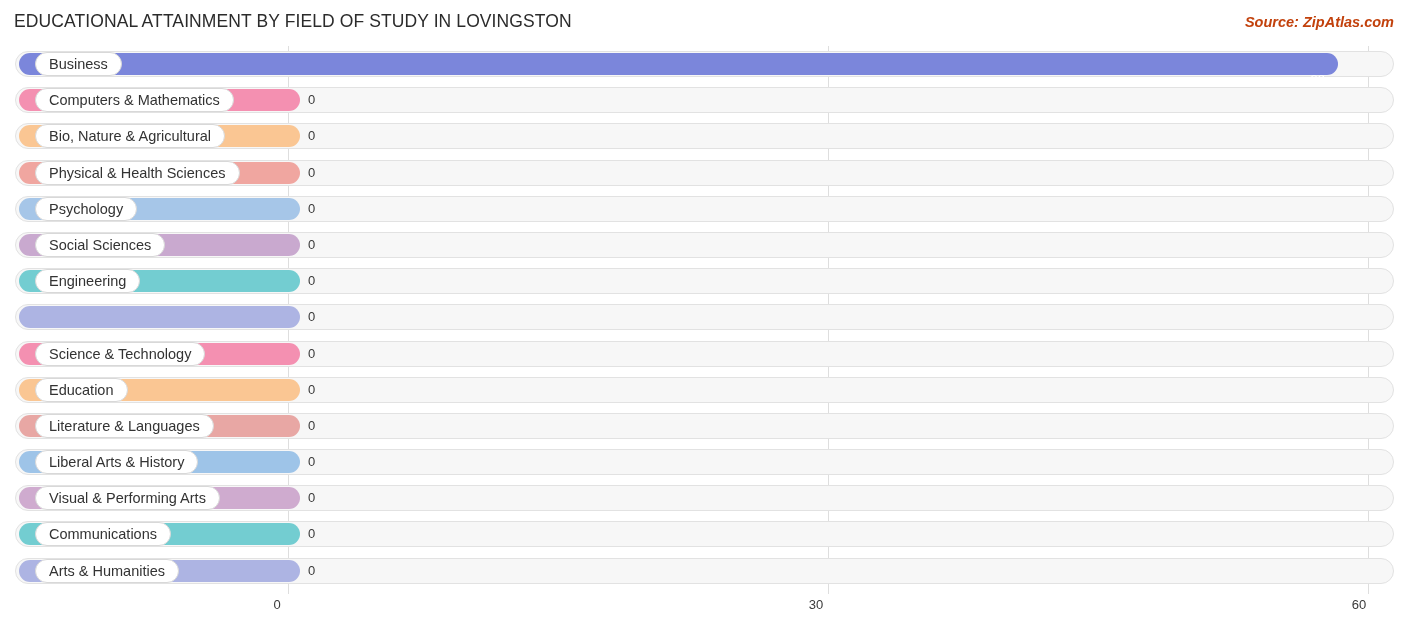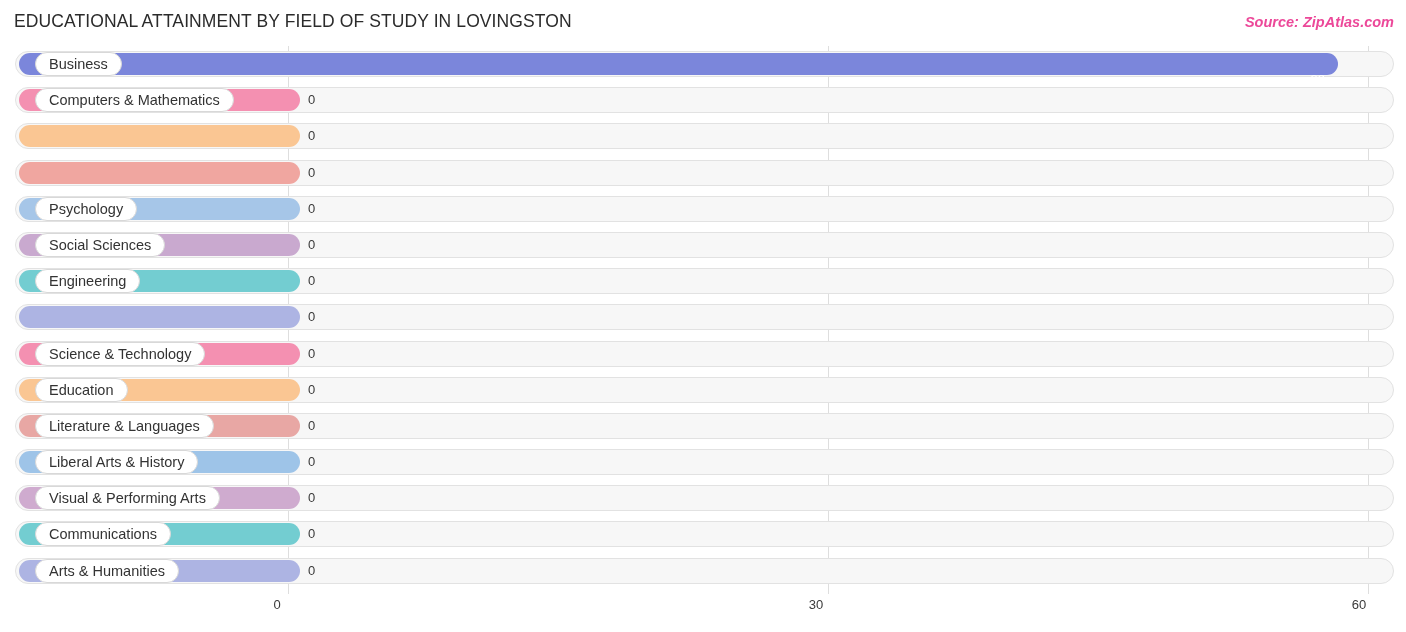--- a/index.html
+++ b/index.html
@@ -31,21 +31,21 @@
     color: #2b2b2b;
     font-weight: 400;
     white-space: nowrap;
   }
   .source {
     position: absolute;
     right: 12px; top: 14px;
     font-size: 14.5px;
     font-style: italic;
     font-weight: bold;
-    color: #ec4899;
+    color: #c2410c;
     white-space: nowrap;
   }
 
   
   .plot {
     position: absolute;
     left: 0; top: 46px;
     width: 1406px;
     height: 548px;
   }
@@ -165,25 +165,27 @@
         <div class="row">
           <div class="track"></div>
           <div class="bar" style="background: rgb(244, 144, 177); width: 281px;"></div>
           <div class="bar-value-out" style="left: 308px;">0</div>
           <div class="label-pill">Computers &amp; Mathematics</div>
         </div>
         <div class="row">
           <div class="track"></div>
           <div class="bar" style="background: rgb(250, 198, 147); width: 281px;"></div>
           <div class="bar-value-out" style="left: 308px;">0</div>
+          <div class="label-pill">Bio, Nature &amp; Agricultural</div>
         </div>
         <div class="row">
           <div class="track"></div>
           <div class="bar" style="background: rgb(240, 166, 160); width: 281px;"></div>
           <div class="bar-value-out" style="left: 308px;">0</div>
+          <div class="label-pill">Physical &amp; Health Sciences</div>
         </div>
         <div class="row">
           <div class="track"></div>
           <div class="bar" style="background: rgb(166, 198, 232); width: 281px;"></div>
           <div class="bar-value-out" style="left: 308px;">0</div>
           <div class="label-pill">Psychology</div>
         </div>
         <div class="row">
           <div class="track"></div>
           <div class="bar" style="background: rgb(201, 169, 207); width: 281px;"></div>

